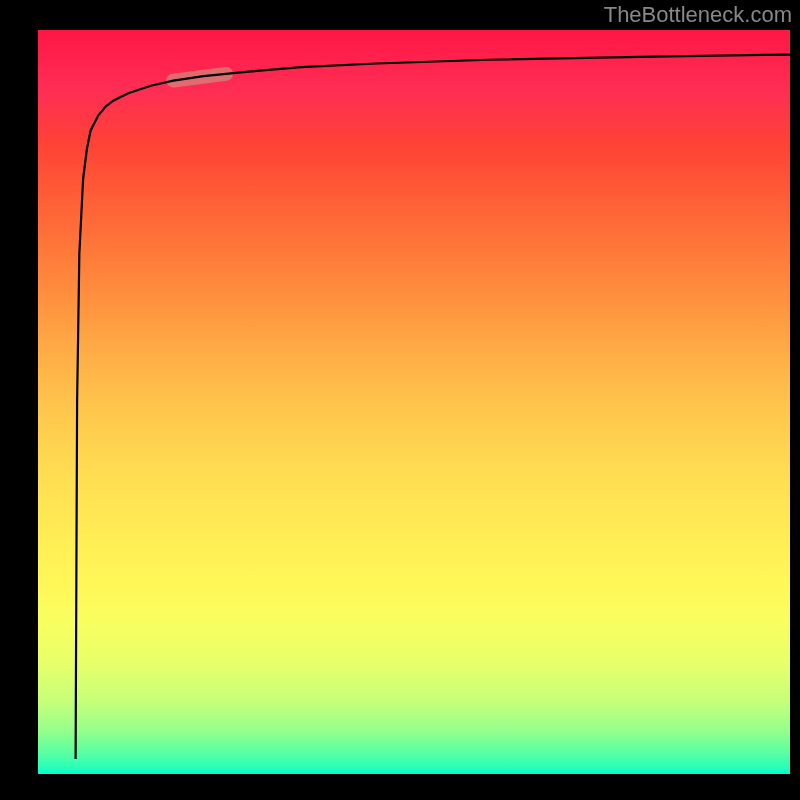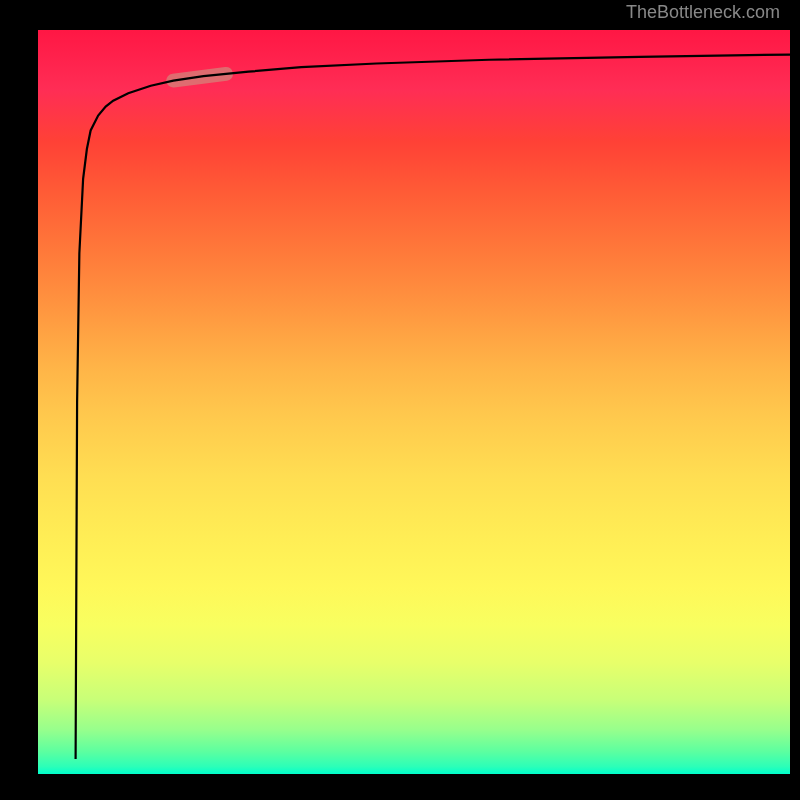--- a/index.html
+++ b/index.html
@@ -11,23 +11,23 @@
       width: 800px;
       height: 800px;
       background: #000;
       font-family: Arial, sans-serif;
       position: relative;
       overflow: hidden;
     }
     .watermark {
       position: absolute;
       top: 2px;
-      right: 20px;
+      right: 8px;
       color: #888;
-      font-size: 18px;
+      font-size: 22px;
       z-index: 10;
     }
     .plot-area {
       position: absolute;
       top: 30px;
       left: 38px;
       width: 752px;
       height: 744px;
       background: linear-gradient(to bottom,
         #ff1744 0%,

